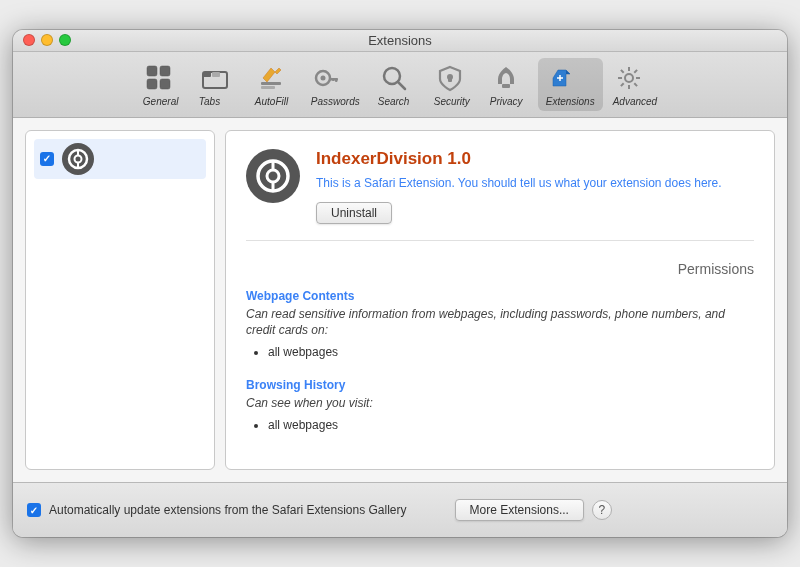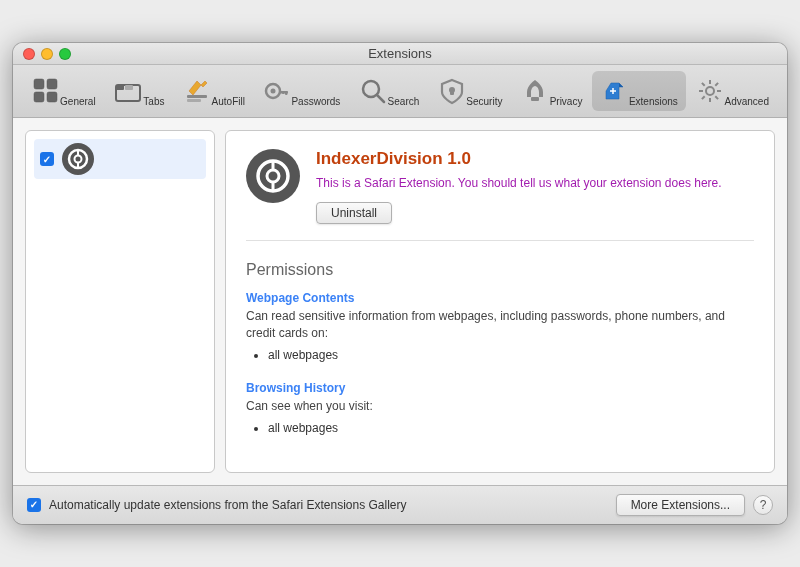--- a/index.html
+++ b/index.html
@@ -66,26 +66,27 @@
       border-bottom: 1px solid #b0b0b0;
       display: flex;
       align-items: center;
       justify-content: center;
       padding: 6px 10px;
       gap: 2px;
     }
 
     .toolbar-item {
       display: flex;
-      flex-direction: row;
-      align-items: flex-end;
+      flex-direction: column;
+      align-items: flex-start;
       padding: 4px 8px;
       border-radius: 6px;
       cursor: pointer;
       min-width: 54px;
+      font-style: italic;
     }
 
     .toolbar-item.active {
       background: rgba(0,0,0,0.12);
     }
 
     .toolbar-item .icon {
       width: 32px;
       height: 32px;
       display: flex;
@@ -199,21 +200,21 @@
 
     .ext-name {
       font-size: 17px;
       font-weight: 600;
       color: #c2410c;
       margin-bottom: 6px;
     }
 
     .ext-desc {
       font-size: 12px;
-      color: #a21caf;
+      color: #3b82f6;
       line-height: 1.4;
       margin-bottom: 10px;
     }
 
     .uninstall-btn {
       display: inline-block;
       padding: 3px 14px;
       background: linear-gradient(to bottom, #fafafa, #e8e8e8);
       border: 1px solid #b0b0b0;
       border-radius: 4px;
@@ -221,62 +222,65 @@
       color: #333;
       cursor: pointer;
       box-shadow: 0 1px 2px rgba(0,0,0,0.1);
     }
 
     .permissions-section {
       padding-top: 4px;
     }
 
     .permissions-title {
-      font-size: 16px;
+      font-size: 14px;
       color: #666;
       margin-bottom: 12px;
+      text-align: right;
     }
 
     .permission-group {
       margin-bottom: 16px;
     }
 
     .permission-name {
       font-size: 12px;
       font-weight: 700;
       color: #3b82f6;
       margin-bottom: 3px;
     }
 
     .permission-desc {
       font-size: 12px;
       color: #444;
       line-height: 1.4;
       margin-bottom: 4px;
+      font-style: italic;
     }
 
     .permission-list {
       list-style: disc;
       padding-left: 22px;
     }
 
     .permission-list li {
       font-size: 12px;
       color: #333;
       line-height: 1.6;
     }
 
     
     .footer {
       background: linear-gradient(to bottom, #e8e8e8, #d8d8d8);
       border-top: 1px solid #b8b8b8;
-      padding: 8px 14px;
-      display: flex;
-      align-items: center;
-      justify-content: space-between;
+      padding: 16px 14px;
+      display: flex;
+      align-items: center;
+      justify-content: flex-start;
+      gap: 28px;
     }
 
     .footer-left {
       display: flex;
       align-items: center;
       gap: 8px;
     }
 
     .footer-checkbox {
       width: 14px;

